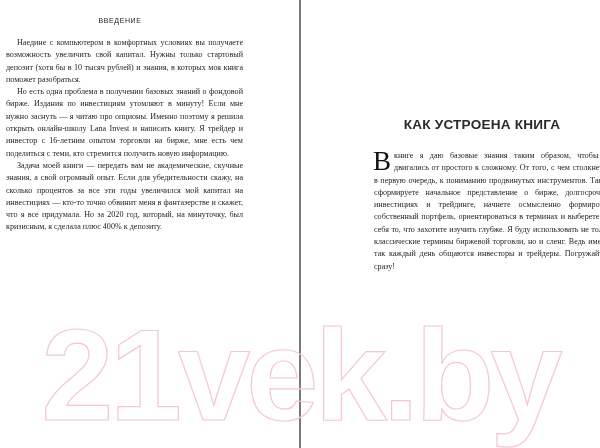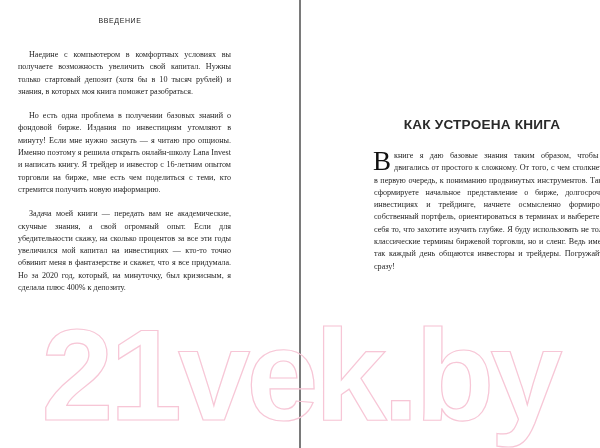--- a/index.html
+++ b/index.html
@@ -19,21 +19,21 @@
   }
   .running-head {
     position: absolute; top: 17px; left: 0; width: 240px; text-align: center;
     font-family: "Liberation Sans", "DejaVu Sans", sans-serif;
     font-size: 7px; letter-spacing: 0.6px; color: #222;
   }
   .body-left {
     position: absolute; top: 37px; left: 6px; width: 237px;
     font-size: 8.1px; line-height: 12.3px; text-align: justify;
   }
-  .body-left p { margin: 12px; text-indent: 11px; }
+  .body-left p { margin: 0; text-indent: 11px; }
   .chapter-title {
     position: absolute; top: 117px; left: 42px; width: 240px; text-align: center;
     font-family: "Liberation Sans", "DejaVu Sans", sans-serif;
     font-weight: bold; font-size: 13.6px; letter-spacing: 0.2px; color: #2a2a2a;
   }
   .body-right {
     position: absolute; top: 150px; left: 54px; width: 240px;
     font-size: 8.1px; line-height: 12.3px; text-align: justify;
   }
   .body-right p { margin: 0; }

